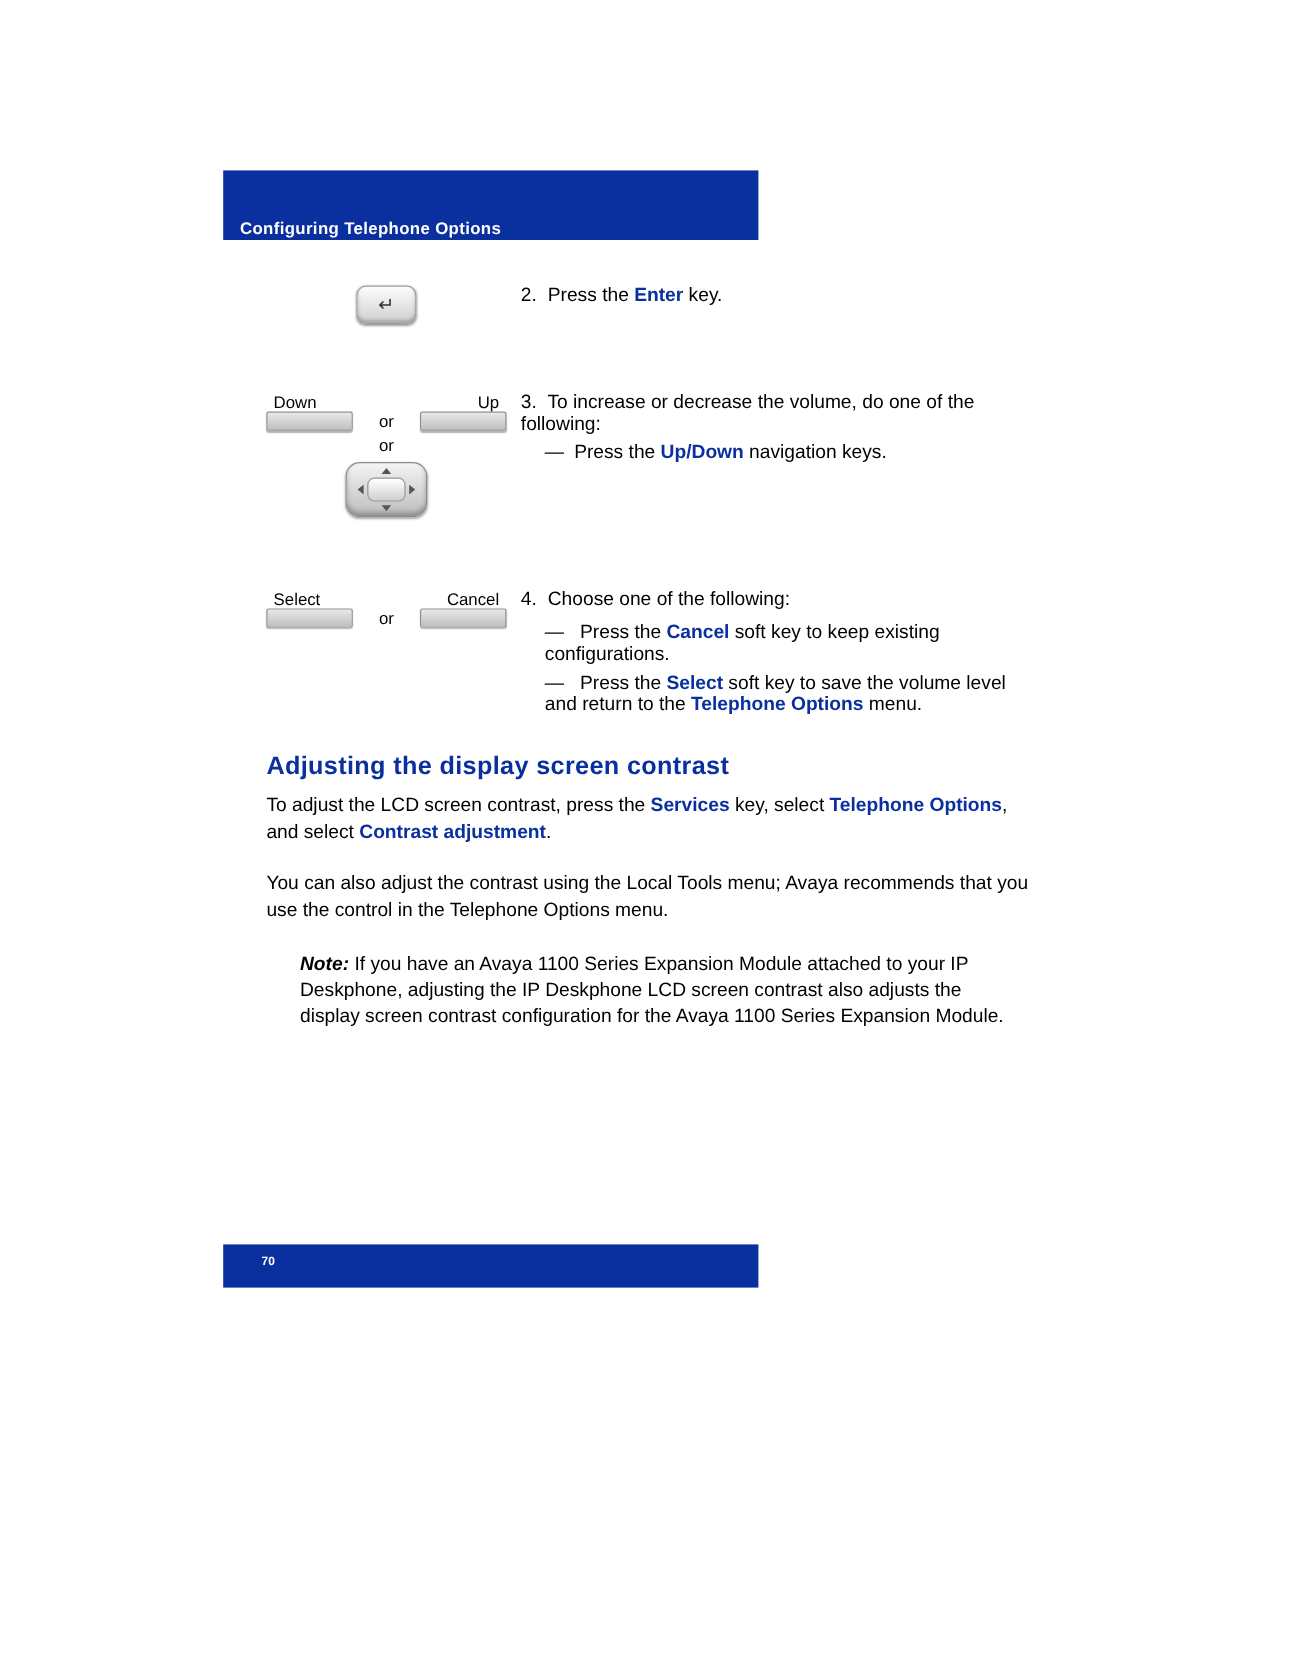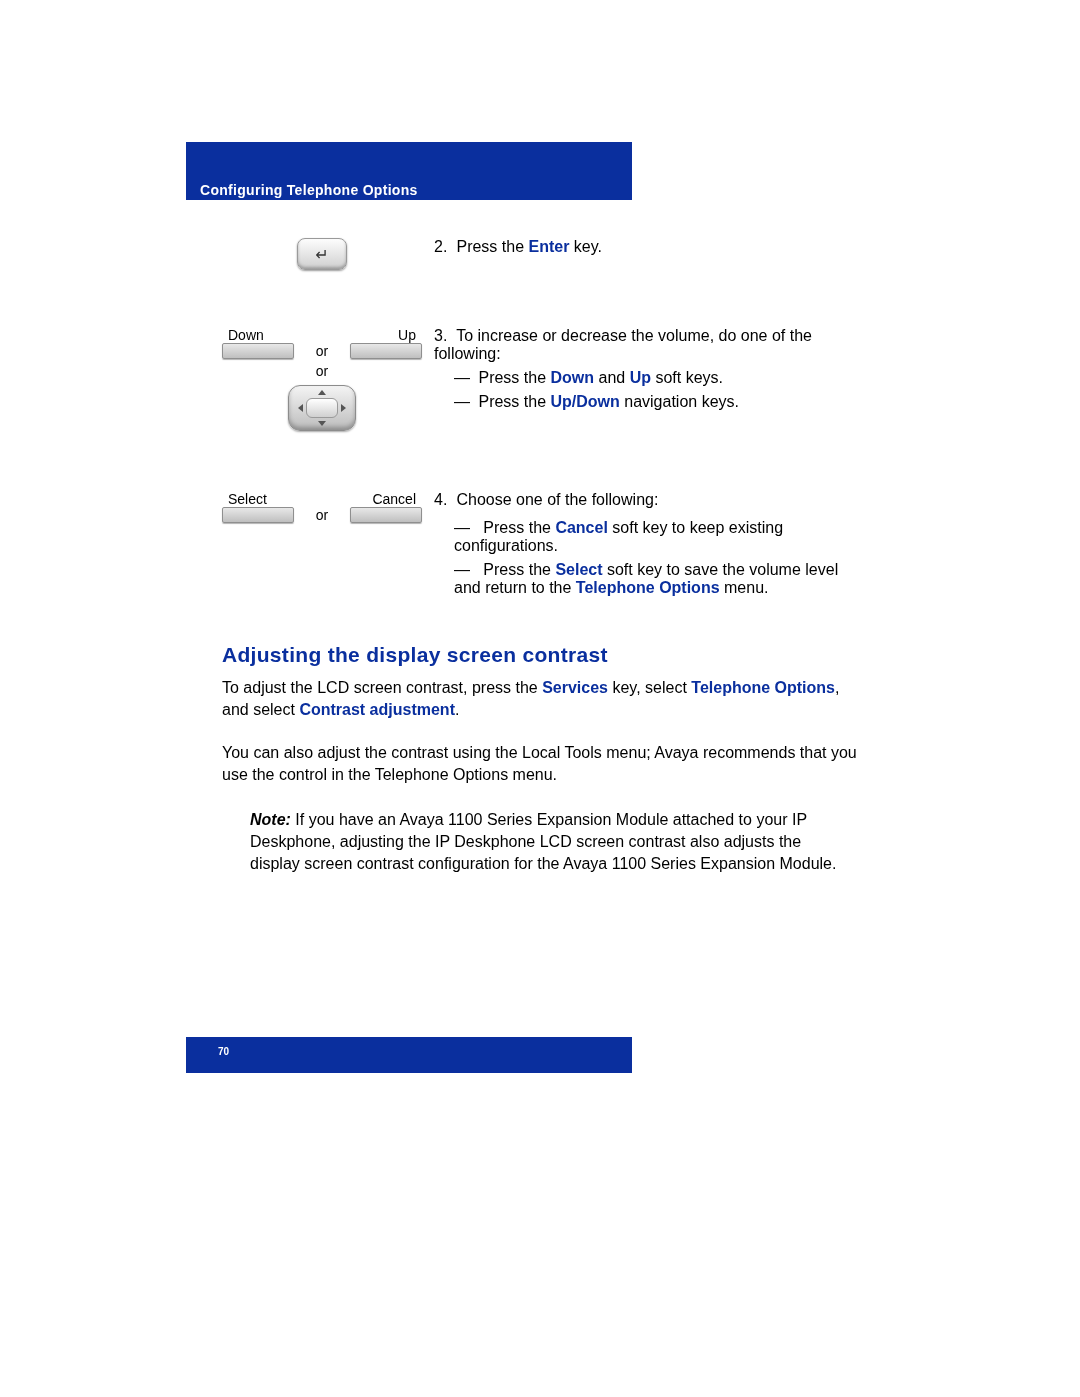--- a/index.html
+++ b/index.html
@@ -114,21 +114,21 @@
   .navpad .down { bottom:4px; left:50%; transform:translateX(-50%); border-top:5px solid #555;}
   .navpad .lt, .navpad .rt { top:50%; transform:translateY(-50%); border-top:4px solid transparent;border-bottom:4px solid transparent;}
   .navpad .lt { left:5px; border-right:5px solid #555;}
   .navpad .rt { right:5px; border-left:5px solid #555;}
 
   
   .section-heading {
     color: #0a2f9e;
     font-weight: bold;
     font-size: 21px;
-    margin-top: 40px;
+    margin-top: 24px;
     letter-spacing: 0.3px;
   }
   .para { margin-top: 10px; line-height: 1.35; }
   .note-block { margin: 24px 20px 0 28px; line-height:1.35; }
   .note-label { font-style: italic; font-weight: bold; }
 
   
   .footer-bar {
     position:absolute;
     left:186px; top:1037px;
@@ -182,24 +182,20 @@
             <div class="tri rt"></div>
         </div>
       </div>
       <div class="right-col">
         <div class="step-line">
           <span class="step-num">3.</span>
           <span>To increase or decrease the volume, do one of the following:</span>
         </div>
         <div class="step-line">
           <span class="dash">—</span>
-          <span>Press the </span><span class="blue">Down</span><span> and </span><span class="blue">Up</span><span> soft keys.</span>
-        </div>
-        <div class="step-line">
-          <span class="dash">—</span>
           <span>Press the </span><span class="blue">Up/Down</span><span> navigation keys.</span>
         </div>
       </div>
     </div>
 
     <div class="row" style="margin-top:60px">
       <div class="left-col">
         <div class="softkey-labels">
           <span>Select</span>
           <span>Cancel</span>

